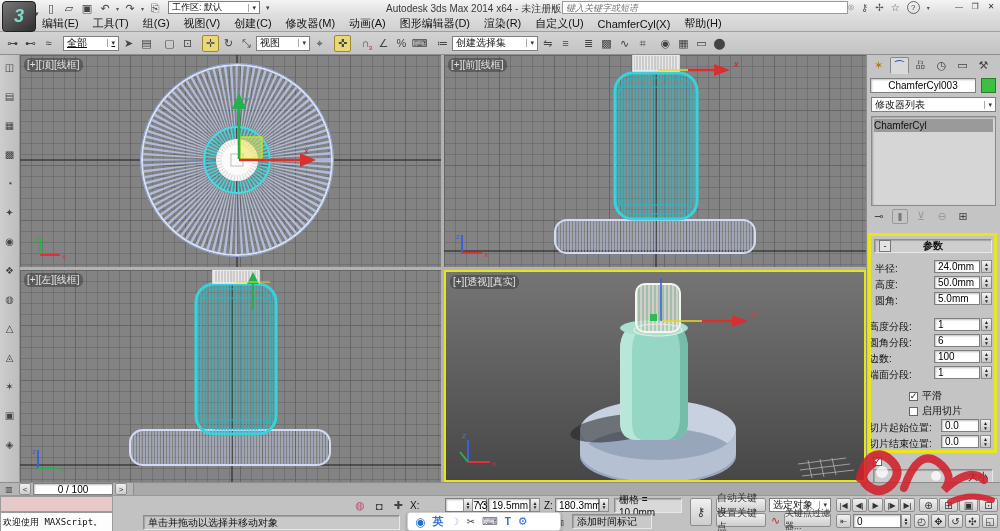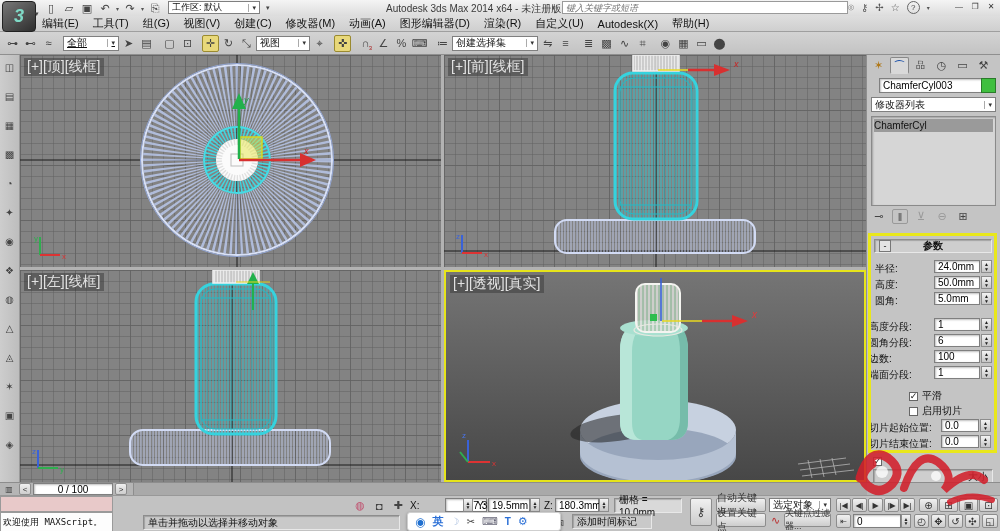--- a/index.html
+++ b/index.html
@@ -26,22 +26,22 @@
   .dd{background:#fff;border:1px solid #7f7f7f;display:flex;align-items:center;justify-content:space-between;
        padding:0 3px;font-size:10px;box-sizing:border-box;}
   .dd .arr{font-size:7px;color:#333;border-left:1px solid #aaa;padding-left:3px;margin-left:3px;}
   .vp{position:absolute;overflow:hidden;}
   .vp.grid{background-color:#838383;
     background-image:linear-gradient(rgba(100,100,100,.55) 1px,transparent 1px),
                      linear-gradient(90deg,rgba(100,100,100,.55) 1px,transparent 1px),
                      linear-gradient(rgba(90,90,90,.65) 1px,transparent 1px),
                      linear-gradient(90deg,rgba(90,90,90,.65) 1px,transparent 1px);
     background-size:11px 11px,11px 11px,55px 55px,55px 55px;}
-  .vp-label{position:absolute;left:4px;top:3px;font-size:14px;color:#e2e2e2;
-    background:rgba(55,55,55,.5);padding:0 3px;border-radius:0;letter-spacing:0;}
+  .vp-label{position:absolute;left:4px;top:3px;font-size:10px;color:#e2e2e2;
+    background:rgba(55,55,55,.5);padding:0 3px;border-radius:6px;letter-spacing:0;}
   .chk{width:9px;height:9px;background:#fff;border:1px solid #666;display:inline-flex;
     align-items:center;justify-content:center;font-size:9px;line-height:9px;color:#111;box-sizing:border-box;}
   .cp-lbl{position:absolute;font-size:10px;color:#111;text-align:left;}
   .ime{background:#fff;border:1px solid #cfcfcf;border-radius:3px;box-shadow:0 1px 3px rgba(0,0,0,.35);
     display:flex;align-items:center;gap:7px;padding:0 7px;color:#2a6fd6;font-size:12px;}
   .winbtn{width:14px;height:11px;display:flex;align-items:center;justify-content:center;font-size:8px;color:#333;}
 </style>
 </head>
 <body>
 
@@ -94,21 +94,21 @@
   <span>编辑(E)</span>
   <span>工具(T)</span>
   <span>组(G)</span>
   <span>视图(V)</span>
   <span>创建(C)</span>
   <span>修改器(M)</span>
   <span>动画(A)</span>
   <span>图形编辑器(D)</span>
   <span>渲染(R)</span>
   <span>自定义(U)</span>
-  <span>Autodesk(X)</span>
+  <span>ChamferCyl(X)</span>
   <span>帮助(H)</span>
 </div>
 
 <div class="abs row" style="left:0;top:32px;width:1000px;height:23px;background:linear-gradient(#d3d3d3,#c3c3c3);border-bottom:1px solid #8f8f8f;padding-left:4px;gap:1px;box-sizing:border-box;">
   <span class="tbtn">⊶</span>
   <span class="tbtn">⊷</span>
   <span class="tbtn">≈</span>
   <span style="width:4px;"></span>
   <span class="dd" style="width:56px;height:15px;text-decoration:underline;">
     <span>全部</span>
@@ -355,21 +355,21 @@
 
   <div class="abs row" style="left:2px;top:2px;gap:2px;">
     <span class="tbtn" style="width:19px;height:17px;color:#b07818;">✶</span>
     <span class="tbtn" style="width:19px;height:17px;background:#d9d9d9;border:1px solid #888;border-bottom-color:#d9d9d9;color:#2255aa;font-weight:bold;">⌒</span>
     <span class="tbtn" style="width:19px;height:17px;font-size:9px;">品</span>
     <span class="tbtn" style="width:19px;height:17px;">◷</span>
     <span class="tbtn" style="width:19px;height:17px;">▭</span>
     <span class="tbtn" style="width:19px;height:17px;">⚒</span>
   </div>
 
-  <div class="abs field" style="left:12px;top:23px;width:106px;height:15px;">
+  <div class="abs field" style="left:3px;top:23px;width:106px;height:15px;justify-content:center;">
     <span>ChamferCyl003</span>
   </div>
   <div class="abs" style="left:114px;top:23px;width:15px;height:15px;background:#3fbf3f;border:1px solid #2a7a2a;box-sizing:border-box;"></div>
 
   <div class="abs dd" style="left:4px;top:42px;width:125px;height:15px;">
     <span>修改器列表</span>
     <span class="arr">▾</span>
   </div>
 
   <div class="abs" style="left:4px;top:61px;width:125px;height:90px;background:#d6d6d6;border:1px solid #8a8a8a;box-shadow:inset 1px 1px 2px rgba(0,0,0,.25);box-sizing:border-box;">

